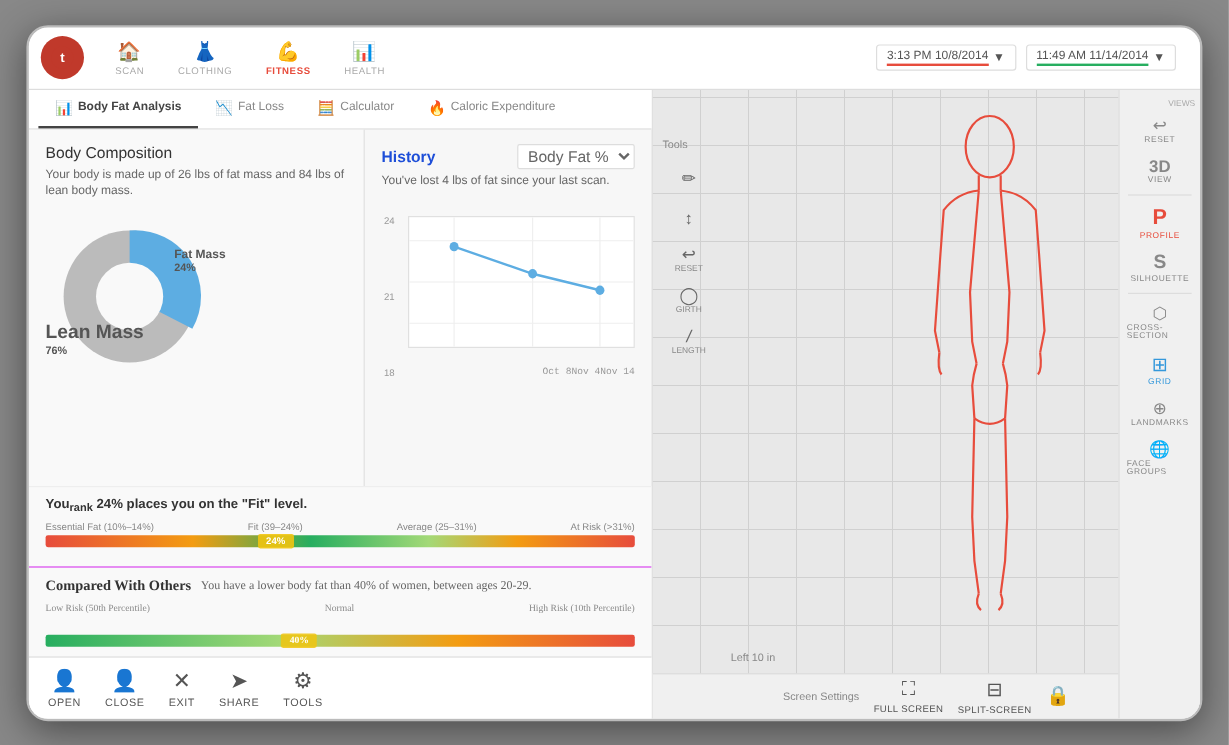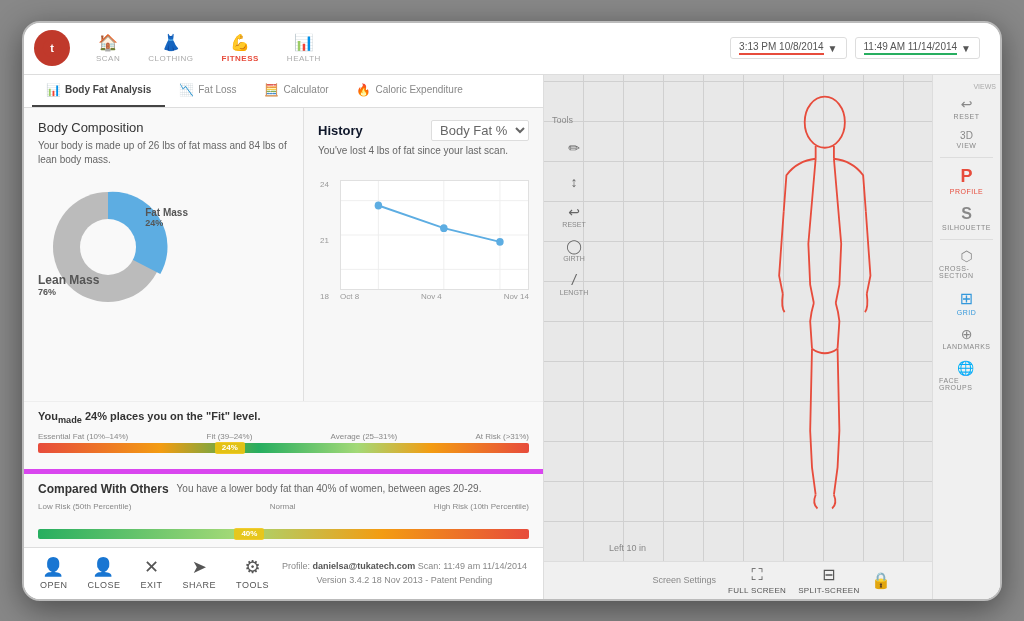--- a/index.html
+++ b/index.html
@@ -172,45 +172,46 @@
       padding: 12px 14px;
       border-left: 1px solid #e0e0e0;
       max-width: 240px;
     }
     .history-header {
       display: flex;
       align-items: center;
       justify-content: space-between;
       margin-bottom: 4px;
     }
-    .history-title { font-size: 13px; font-weight: bold; color: #0f172a; }
+    .history-title { font-size: 13px; font-weight: bold; color: #1d4ed8; }
     .history-select {
       font-size: 13px;
       color: #666;
       border: 1px solid #ddd;
       border-radius: 2px;
       padding: 1px 4px;
       background: #fff;
     }
     .history-desc { font-size: 10px; color: #666; margin-bottom: 24px; }
     
     .chart-area {
       width: 100%;
       height: 110px;
       position: relative;
       background: #fff;
       border: 1px solid #e0e0e0;
     }
     .chart-area svg { width: 100%; height: 100%; }
     .chart-labels {
       display: flex;
-      justify-content: space-between;
+      justify-content: flex-end;
       font-size: 8px;
       color: #999;
-      margin-top: 2px;
+      margin-top: 16px;
+      font-family: Liberation Mono, monospace;
     }
     .chart-ylabels {
       position: absolute;
       left: -20px;
       top: 0;
       height: 100%;
       display: flex;
       flex-direction: column;
       justify-content: space-between;
       font-size: 8px;
@@ -255,21 +256,22 @@
       display: flex;
       align-items: center;
       justify-content: center;
       font-size: 8px;
       font-weight: bold;
       color: #fff;
     }
     .compare-section {
       padding: 8px 14px;
       background: #f9f9f9;
-      border-top: 5px solid #d946ef;
+      border-top: 1px solid #d946ef;
+      font-family: Liberation Serif, serif;
     }
     .compare-header {
       display: flex;
       align-items: center;
       gap: 8px;
       margin-bottom: 6px;
     }
     .compare-title { font-size: 12px; font-weight: bold; color: #333; }
     .compare-desc { font-size: 10px; color: #666; text-align: right; }
     .compare-scale-labels {
@@ -550,21 +552,21 @@
               <div class="pie-container">
                 <svg viewBox="0 0 140 140" width="140" height="140">
 
                   <circle cx="70" cy="70" r="55" fill="#bbb"></circle>
 
                   <path d="M70,70 L70,15 A55,55 0 0,1 122.3,97 Z" fill="#5dade2"></path>
 
                   <circle cx="70" cy="70" r="28" fill="#f9f9f9"></circle>
                 </svg>
                 <div class="pie-label lean">
-                  <span style="font-weight:bold;font-size:12px;">Lean Mass</span><br>
+                  <span style="font-weight:bold;font-size:16px;">Lean Mass</span><br>
                   <span style="font-size:9px;">76</span><span style="font-size:9px;">%</span>
                 </div>
                 <div class="pie-label fat">
                   <span style="font-weight:bold;font-size:10px;">Fat Mass</span><br>
                   <span style="font-size:9px;">24</span><span style="font-size:9px;">%</span>
                 </div>
               </div>
             </div>
 
             <div class="history-section">
@@ -602,21 +604,21 @@
                   <span>Oct 8</span>
                   <span>Nov 4</span>
                   <span>Nov 14</span>
                 </div>
               </div>
             </div>
           </div>
 
           <div class="rank-section">
             <div class="rank-text">
-              <span>You<sub>made</sub> </span>
+              <span>You<sub>rank</sub> </span>
               <span style="font-weight:bold;">24%</span>
               <span> places you on the <span style="font-weight:bold;">"Fit" level.</span></span>
             </div>
             <div class="fat-scale">
               <div class="fat-scale-labels">
                 <span>Essential Fat (10%–14%)</span>
                 <span>Fit (39–24%)</span>
                 <span>Average (25–31%)</span>
                 <span>At Risk (&gt;31%)</span>
               </div>
@@ -663,29 +665,20 @@
           </div>
           <div class="toolbar-btn">
             <span class="btn-icon">➤</span>
             <span class="btn-label">SHARE</span>
           </div>
           <div class="toolbar-btn">
             <span class="btn-icon">⚙</span>
             <span class="btn-label">TOOLS</span>
           </div>
         </div>
-        <div class="profile-info">
-          <span>Profile:</span>
-          <span class="profile-name">danielsa@tukatech.com</span>
-          <span>Scan:</span>
-          <span>11:49 am 11/14/2014</span>
-          <br>
-          <span>Version 3.4.2</span>
-          <span>18 Nov 2013 - Patent Pending</span>
-        </div>
       </div>
     </div>
 
     <div class="right-panel">
       <div class="viewer-area">
 
         <div class="tools-panel">
           <div class="tools-label">Tools</div>
           <div class="tool-btn">
             <span class="tool-icon">✏</span>
@@ -757,21 +750,21 @@
         </div>
       </div>
 
       <div class="right-sidebar">
         <span class="sidebar-section-label">Views</span>
         <div class="sidebar-view-btn">
           <span class="sv-icon">↩</span>
           <span class="sv-label">RESET</span>
         </div>
         <div class="sidebar-view-btn">
-          <span class="sv-icon" style="font-size:10px;font-weight:normal;">3D</span>
+          <span class="sv-icon" style="font-size:14px;font-weight:bold;">3D</span>
           <span class="sv-label">VIEW</span>
         </div>
         <div class="sidebar-divider"></div>
         <div class="sidebar-view-btn active">
           <span class="sv-icon" style="font-size:18px;font-weight:bold;color:#e74c3c;">P</span>
           <span class="sv-label" style="color:#e74c3c;">PROFILE</span>
         </div>
         <div class="sidebar-view-btn">
           <span class="sv-icon" style="font-size:16px;font-weight:bold;">S</span>
           <span class="sv-label">SILHOUETTE</span>

